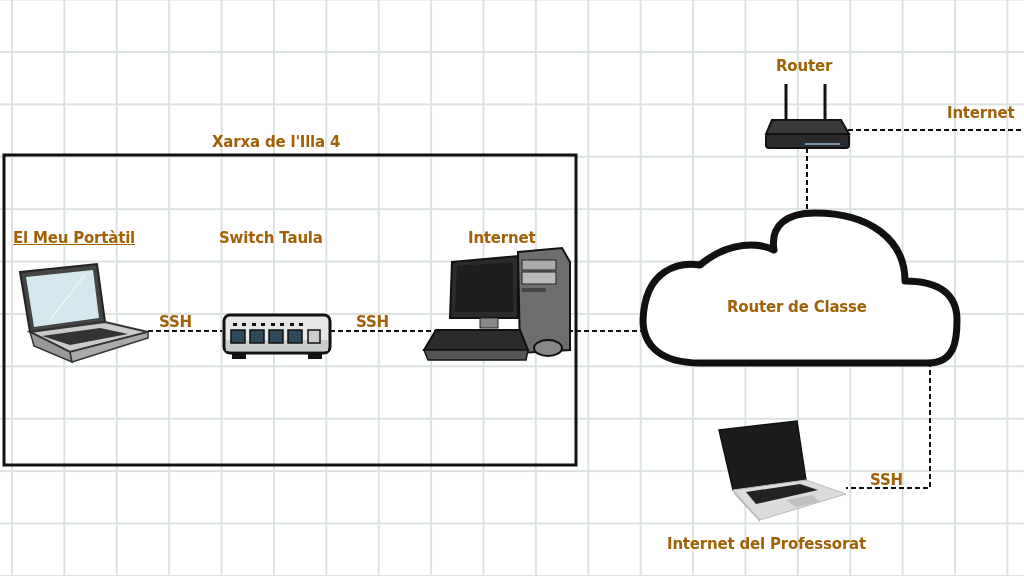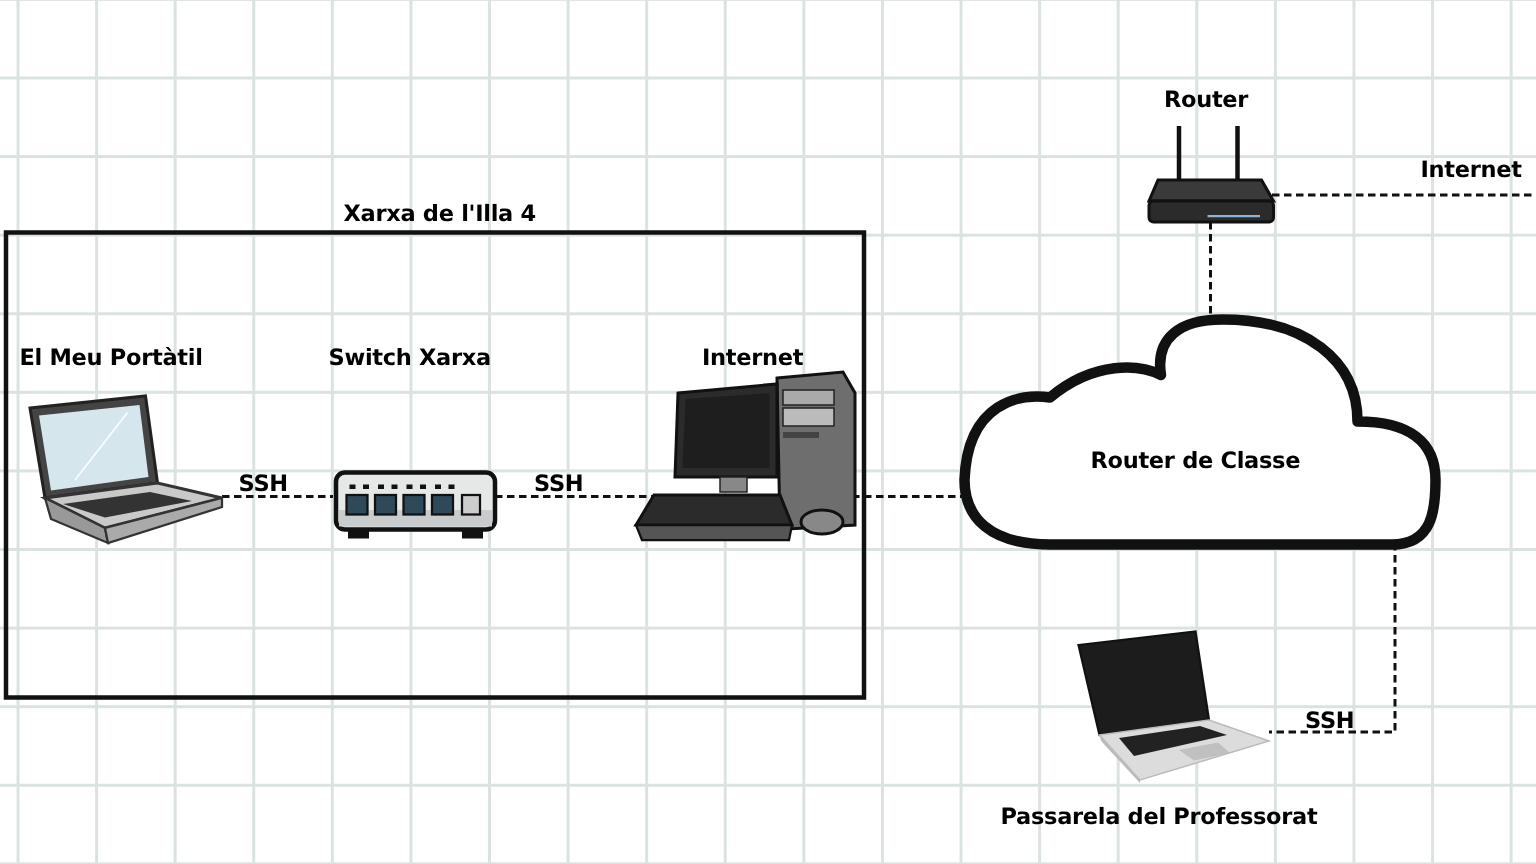--- a/index.html
+++ b/index.html
@@ -7,21 +7,21 @@
       width: 1024px; height: 576px; overflow: hidden; position: relative;
       background-color: #ffffff;
       background-image:
         linear-gradient(to right, #dbe3e1 0, #dbe3e1 2px, transparent 2px),
         linear-gradient(to bottom, #dbe3e1 0, #dbe3e1 2px, transparent 2px);
       background-size: 52.4px 52.4px;
       background-position: 11px 51px;
       font-family: "DejaVu Sans", sans-serif;
     }
     .lbl {
-      position: absolute; font-weight: bold; font-size: 15px; color: #000000;
+      position: absolute; font-weight: bold; font-size: 15px; color: #a16207;
       white-space: nowrap; letter-spacing: -0.2px;
     }
     svg.layer { position: absolute; left: 0; top: 0; }
   </style>
 </head>
 <body>
 
 <svg class="layer" width="1024" height="576">
   <g stroke="#111" stroke-width="2" stroke-dasharray="5,3" fill="none">
     <line x1="148" y1="331" x2="222" y2="331"></line>
@@ -93,23 +93,23 @@
 
   <g>
     <polygon points="719,430 797,421 806,480 733,490" fill="#1c1c1c" stroke="#111" stroke-width="1.5"></polygon>
     <polygon points="733,490 806,480 846,494 760,520" fill="#dcdcdc" stroke="#bbb"></polygon>
     <polygon points="746,492 800,484 818,490 756,504" fill="#222"></polygon>
     <polygon points="786,500 812,495 820,502 796,507" fill="#c0c0c0"></polygon>
     <polygon points="733,490 760,520 760,522 734,494" fill="#bbb"></polygon>
   </g>
 </svg>
 
-<div class="lbl" style="left:229px;top:133px;">Xarxa de l'Illa 4</div>
-<div class="lbl" style="left:13px;top:229px;">El Meu Portàtil</div>
-<div class="lbl" style="left:219px;top:229px;">Switch Xarxa</div>
+<div class="lbl" style="left:212px;top:133px;">Xarxa de l'Illa 4</div>
+<div class="lbl" style="left:13px;top:229px;text-decoration:underline;">El Meu Portàtil</div>
+<div class="lbl" style="left:219px;top:229px;">Switch Taula</div>
 <div class="lbl" style="left:468px;top:229px;">Internet</div>
 <div class="lbl" style="left:776px;top:57px;">Router</div>
 <div class="lbl" style="left:947px;top:104px;">Internet</div>
 <div class="lbl" style="left:727px;top:298px;">Router de Classe</div>
-<div class="lbl" style="left:667px;top:535px;">Passarela del Professorat</div>
+<div class="lbl" style="left:667px;top:535px;">Internet del Professorat</div>
 <div class="lbl" style="left:159px;top:313px;">SSH</div>
 <div class="lbl" style="left:356px;top:313px;">SSH</div>
 <div class="lbl" style="left:870px;top:471px;">SSH</div>
 
 </body></html>

